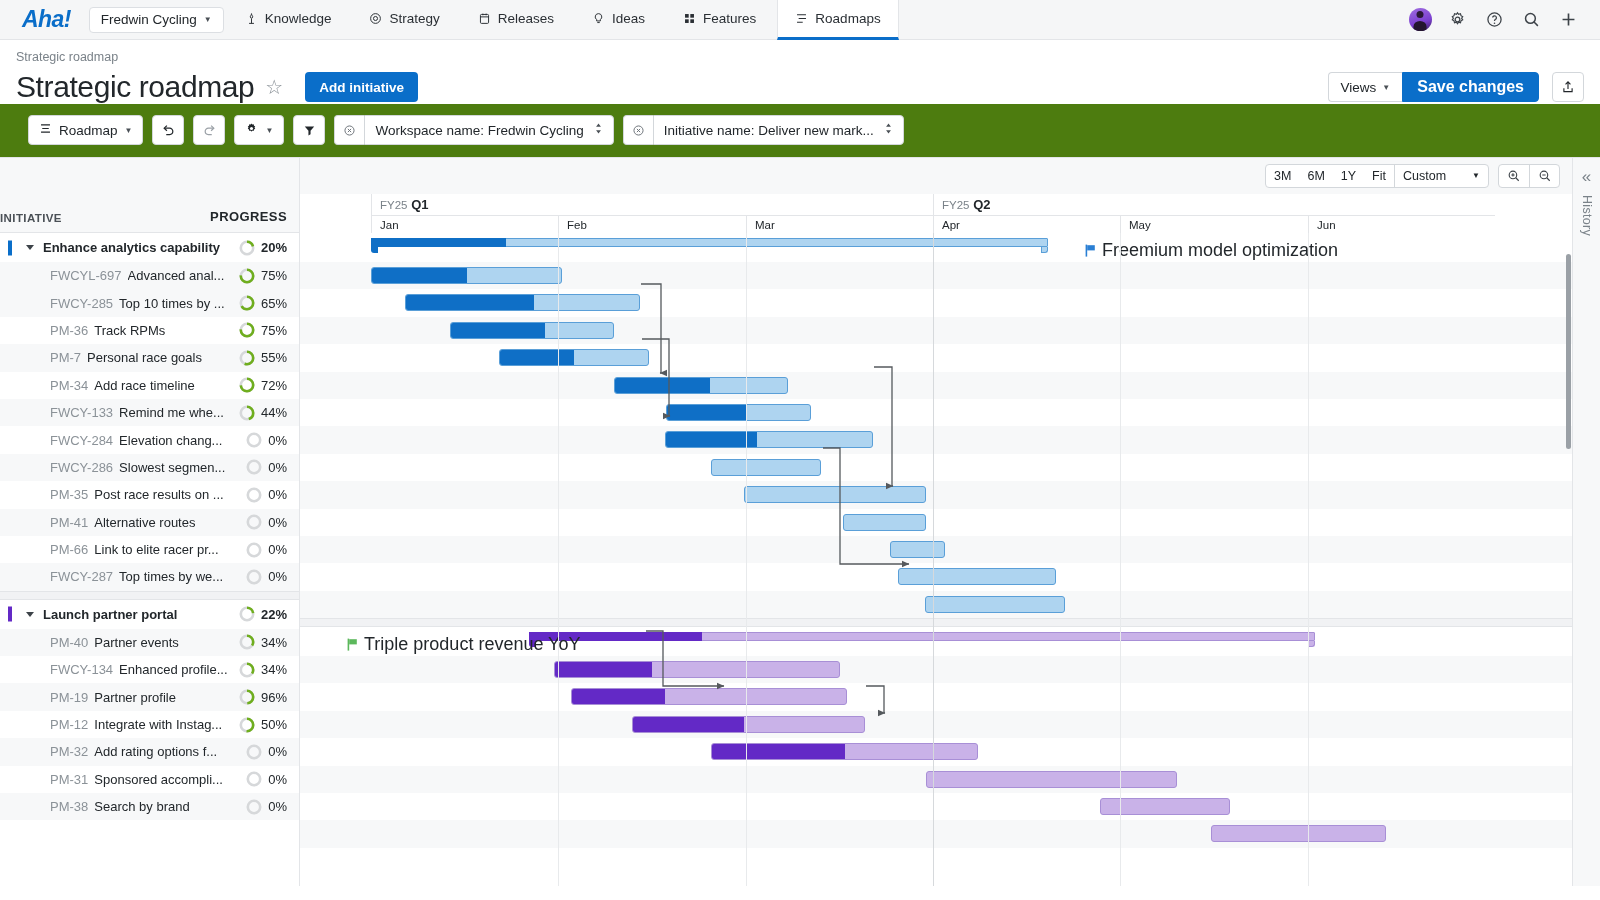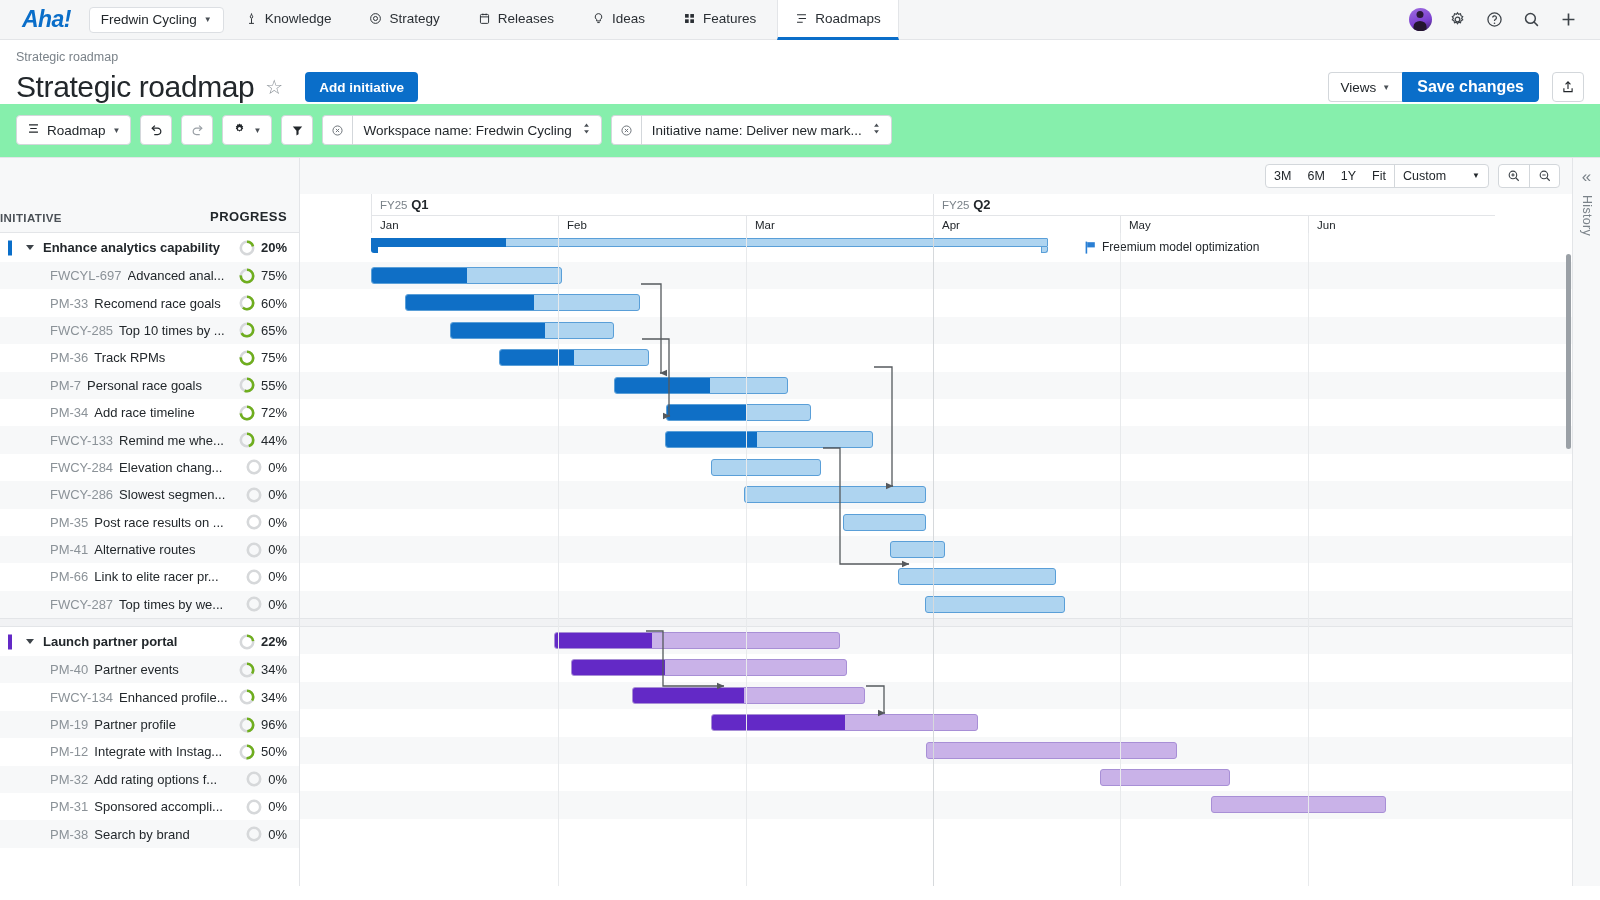--- a/index.html
+++ b/index.html
@@ -97,21 +97,21 @@
   }
   .btn-share {
     margin-left:13px; background:#fff; border:1px solid #d3d7db;
     border-radius:4px; width:32px; height:30px; cursor:pointer;
     display:flex; align-items:center; justify-content:center; color:#22272b;
   }
 
   
   .toolbar {
     display: flex; align-items: center; gap: 9px;
-    padding: 11px 16px 12px 16px; background: #86efac;
+    padding: 11px 16px 12px 28px; background: #4d7c0f;
   }
   .tb {
     background:#fff; border:1px solid #d3d7db; border-radius:4px;
     height:30px; display:flex; align-items:center; gap:7px;
     padding:0 10px; font-size:13.5px; cursor:pointer;
     color:#22272b; font-family: inherit; white-space: nowrap;
   }
   .tb.sq { width: 32px; padding: 0; justify-content:center; }
   .filter-chip {
     display:flex; align-items:center; gap:0;
@@ -233,21 +233,21 @@
   .bar.purple .fill { background:#6329c6; }
   .summary { position:absolute; top:5px; height:13px; }
   .summary .sbar { position:absolute; left:0; right:0; top:0; height:9px; border-radius:1px; }
   .summary .sfill { position:absolute; left:0; top:0; height:9px; }
   .summary .cap-l, .summary .cap-r {
     position:absolute; top:9px; width:7px; height:6px;
   }
   .summary .cap-l { left:0; border-radius:0 0 0 3px; }
   .summary .cap-r { right:0; border-radius:0 0 3px 0; }
   .milestone {
-    position:absolute; top:7px; font-size:12px; color:#22272b;
+    position:absolute; top:7px; font-size:18px; color:#22272b;
     display:flex; align-items:center; gap:6px; white-space:nowrap;
   }
 
   
   .history-rail {
     width:28px; flex:none; background:#f7f8f9;
     border-left:1px solid #e3e5e8; display:flex;
     flex-direction:column; align-items:center; padding-top:10px; gap:10px;
   }
   .hist-text {
@@ -472,31 +472,20 @@
           <span class="ref">FWCYL-697</span>
           <span class="lbl">Advanced anal...</span>
           <span class="prog">
             <svg width="16" height="16" viewBox="0 0 16 16">
               <circle cx="8" cy="8" r="6.2" fill="none" stroke="#d6d8da" stroke-width="2.6"></circle>
               <circle cx="8" cy="8" r="6.2" fill="none" stroke="#6fae1e" stroke-width="2.6" stroke-linecap="butt" stroke-dasharray="29.216811678385074 38.955748904513435" transform="rotate(-90 8 8)"></circle>
             </svg>
             <span>75%</span>
           </span>
         </div>
-        <div class="lrow">
-          <span class="ref">PM-33</span>
-          <span class="lbl">Recomend race goals</span>
-          <span class="prog">
-            <svg width="16" height="16" viewBox="0 0 16 16">
-              <circle cx="8" cy="8" r="6.2" fill="none" stroke="#d6d8da" stroke-width="2.6"></circle>
-              <circle cx="8" cy="8" r="6.2" fill="none" stroke="#6fae1e" stroke-width="2.6" stroke-linecap="butt" stroke-dasharray="23.37344934270806 38.955748904513435" transform="rotate(-90 8 8)"></circle>
-            </svg>
-            <span>60%</span>
-          </span>
-        </div>
         <div class="lrow alt">
           <span class="ref">FWCY-285</span>
           <span class="lbl">Top 10 times by ...</span>
           <span class="prog">
             <svg width="16" height="16" viewBox="0 0 16 16">
               <circle cx="8" cy="8" r="6.2" fill="none" stroke="#d6d8da" stroke-width="2.6"></circle>
               <circle cx="8" cy="8" r="6.2" fill="none" stroke="#6fae1e" stroke-width="2.6" stroke-linecap="butt" stroke-dasharray="25.32123678793373 38.955748904513435" transform="rotate(-90 8 8)"></circle>
             </svg>
             <span>65%</span>
           </span>
@@ -807,20 +796,35 @@
           <div class="bar blue" style="left: 598px; width: 158px;">
             <div class="fill" style="width:0%"></div>
           </div>
         </div>
         <div class="row alt" style="height: 27.4px;">
           <div class="bar blue" style="left: 625px; width: 140px;">
             <div class="fill" style="width:0%"></div>
           </div>
         </div>
         <div class="grp-sep"></div>
+        <div class="row" style="height: 29px;">
+          <div class="summary" style="left: 229px; width: 786px;">
+            <div class="sbar" style="background:#c9b2e8;border:1px solid #a88fd6"></div>
+            <div class="sfill" style="background:#6329c6;width:22%"></div>
+            <div class="cap-l" style="background:#6329c6"></div>
+            <div class="cap-r" style="background:#c9b2e8;border:1px solid #a88fd6;border-top:none"></div>
+          </div>
+          <div class="milestone" style="left: 47px;">
+            <svg width="11" height="13" viewBox="0 0 11 13">
+              <path d="M1.4 0.6v12" stroke="#5cb85c" stroke-width="1.6"></path>
+              <path d="M2.2 1.2h7.6v5.2H2.2z" fill="#5cb85c"></path>
+            </svg>
+            <span>Triple product revenue YoY</span>
+          </div>
+        </div>
         <div class="row alt" style="height: 27.4px;">
           <div class="bar purple" style="left: 254px; width: 286px;">
             <div class="fill" style="width:34%"></div>
           </div>
         </div>
         <div class="row" style="height: 27.4px;">
           <div class="bar purple" style="left: 271px; width: 276px;">
             <div class="fill" style="width:34%"></div>
           </div>
         </div>

